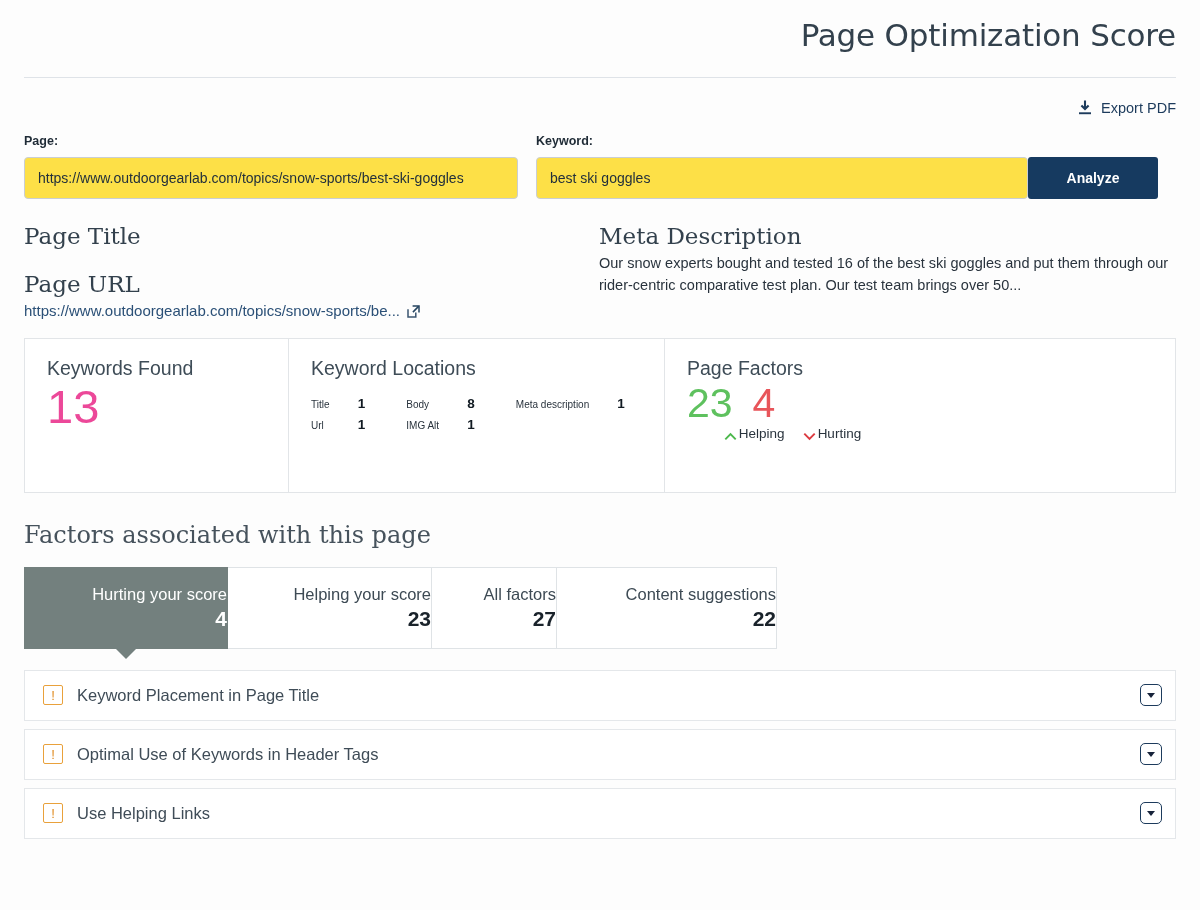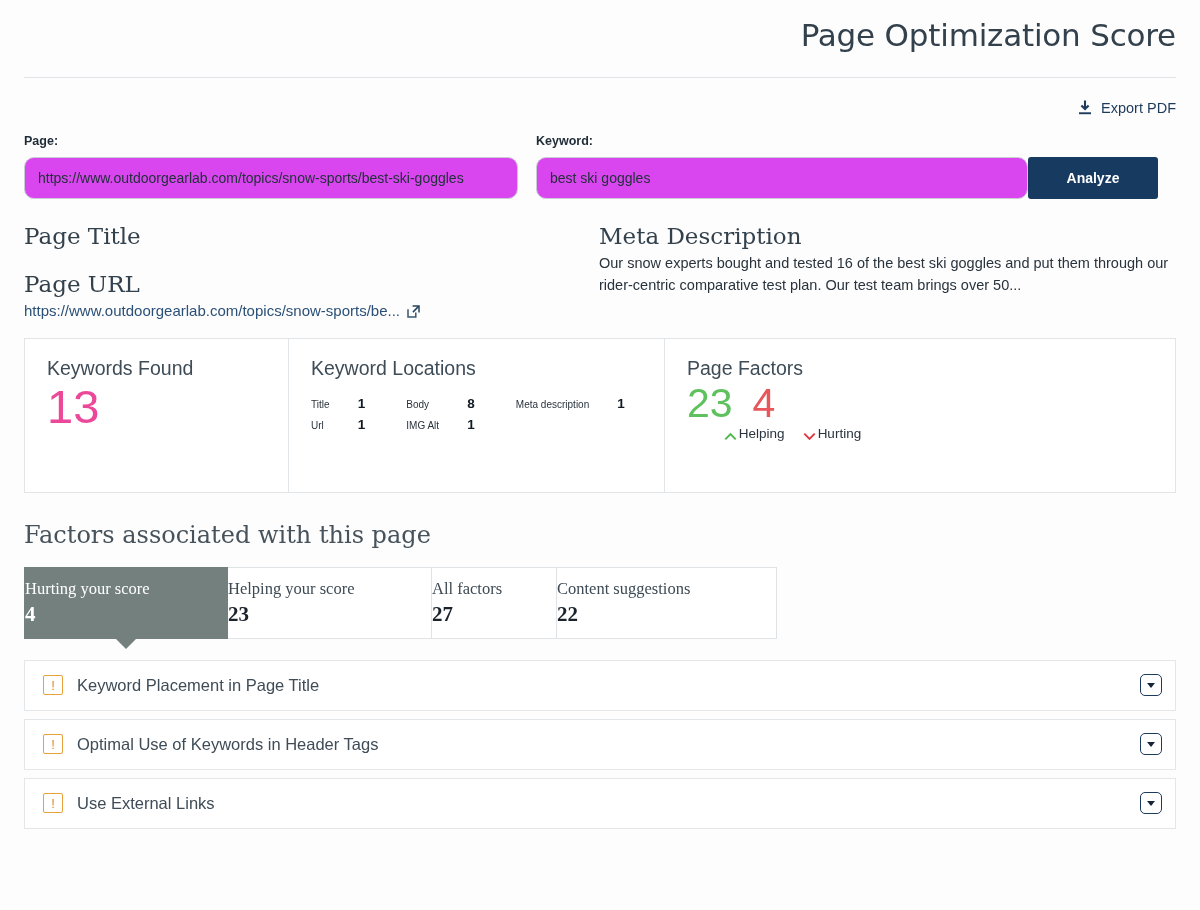--- a/index.html
+++ b/index.html
@@ -48,22 +48,22 @@
     margin-top:18px; gap:0;
   }
   .field { display:flex; flex-direction:column; }
   .field.page-field { width:494px; }
   .field.kw-field { width:492px; margin-left:18px; }
   .field-label {
     font-size:12.5px; font-weight:bold; color:#1f2b36;
     margin-bottom:9px;
   }
   .field-input {
-    height:42px; border:1px solid #c9ced4; background:#d946ef;
-    border-radius:10px; font-size:14px; color:#23303b;
+    height:42px; border:1px solid #c9ced4; background:#fde047;
+    border-radius:4px; font-size:14px; color:#23303b;
     padding:11px 13px;
     font-family:"Liberation Sans", sans-serif;
     width:100%;
   }
   .analyze-btn {
     width:130px; height:42px;
     background:#163a60; color:#fff;
     border:none; border-radius:3px;
     font-size:14px; font-weight:bold;
     cursor:pointer;
@@ -144,26 +144,26 @@
   }
 
   
   .section-heading {
     font-family:"DejaVu Serif", serif;
     font-size:24px; font-weight:400; color:#46525c;
     margin:28px 0 0 0;
   }
   .tabs { display:flex; margin-top:18px; }
   .tab {
-    width:204px; height:72px;
+    width:204px; height:82px;
     border:1px solid #dfe3e6; background:#fff;
-    display:flex; flex-direction:column; align-items:flex-start;
+    display:flex; flex-direction:column; align-items:flex-end;
     justify-content:center; gap:3px;
     cursor:pointer; position:relative;
-    font-family:Liberation Serif, serif;
+    font-family:Liberation Sans, sans-serif;
   }
   .tab + .tab { border-left:none; }
   .tab.w-sm { width:125px; }
   .tab.w-md { width:220px; }
   .tab-label { font-size:16.5px; color:#3d4a54; }
   .tab-count { font-size:21px; font-weight:bold; color:#1a232b; }
   .tab.active {
     background:#73807e; border-color:#73807e;
   }
   .tab.active .tab-label, .tab.active .tab-count { color:#fff; }
@@ -348,20 +348,20 @@
     </div>
     <div class="factor-row">
       <span class="warn-box">!</span>
       <span class="factor-name">Optimal Use of Keywords in Header Tags</span>
       <button class="expand-btn">
         <span class="caret"></span>
       </button>
     </div>
     <div class="factor-row">
       <span class="warn-box">!</span>
-      <span class="factor-name">Use External Links</span>
+      <span class="factor-name">Use Helping Links</span>
       <button class="expand-btn">
         <span class="caret"></span>
       </button>
     </div>
   </div>
 
 </div>
 
 </body></html>

